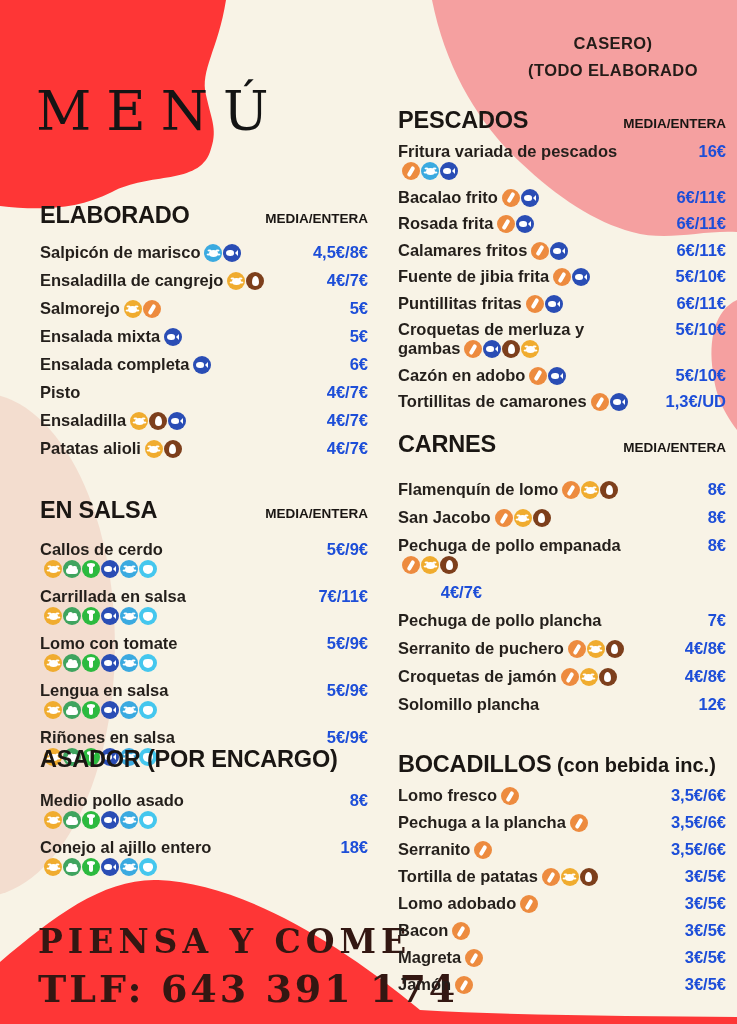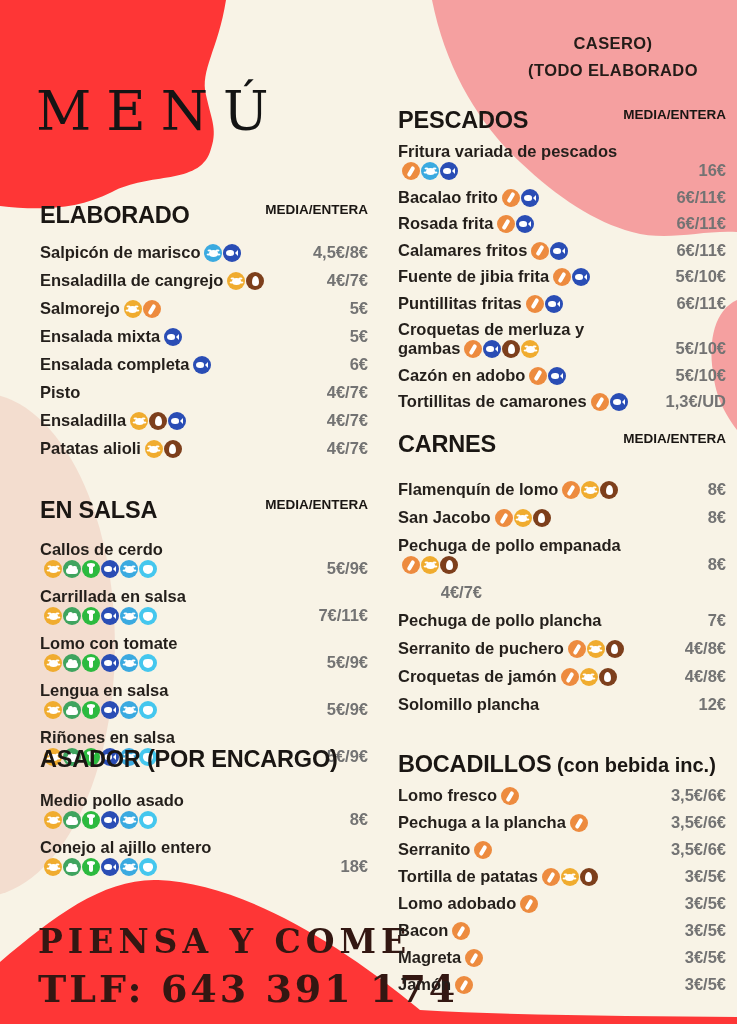--- a/index.html
+++ b/index.html
@@ -37,35 +37,35 @@
 
   
   .sec{position:absolute;z-index:1;width:328px}
   #sec-entrantes{left:40px;top:202px}
   #sec-ensalsa{left:40px;top:497px}
   #sec-asador{left:40px;top:746px}
   #sec-pescados{left:398px;top:107px}
   #sec-carnes{left:398px;top:431px}
   #sec-bocadillos{left:398px;top:751px}
 
-  .sec-head{display:flex;justify-content:space-between;margin-bottom:14px}
+  .sec-head{display:flex;justify-content:space-between;align-items:flex-end;margin-bottom:14px}
   #sec-pescados .sec-head,#sec-bocadillos .sec-head{margin-bottom:8px}
   #sec-carnes .sec-head{margin-bottom:22px}
   #sec-asador .sec-head{margin-bottom:18px}
   #sec-ensalsa .sec-head{margin-bottom:16px}
   .sec-title{font-size:23.5px;font-weight:800;letter-spacing:-.2px;color:#1a1613;white-space:nowrap}
   .sec-title .suffix{font-size:20px;letter-spacing:0}
   .price-header{font-size:13.5px;font-weight:800;color:#1a1613;padding-bottom:3px;white-space:nowrap}
 
-  .item-row{display:flex;align-items:flex-end;margin-bottom:9px;line-height:19px}
+  .item-row{display:flex;align-items:flex-start;margin-bottom:9px;line-height:19px}
   #sec-pescados .item-row{margin-bottom:7.5px}
   #sec-bocadillos .item-row{margin-bottom:8px}
   .item-left{flex:1;padding-right:6px}
   .item-name{font-size:16.5px;font-weight:700;color:#241f1b}
-  .item-price{width:84px;text-align:right;font-size:16.5px;font-weight:700;color:#737373;white-space:nowrap}
+  .item-price{width:84px;text-align:right;font-size:16.5px;font-weight:700;color:#1d4ed8;white-space:nowrap}
 
   
   .item-allergens{display:inline-flex;vertical-align:-4px;margin-left:4px;white-space:nowrap}
   .al{position:relative;width:18px;height:18px;border-radius:50%;display:inline-block;margin-right:1px;flex:none}
   .al i,.al i::before,.al i::after{position:absolute;display:block;content:""}
   .g-wheat{left:7px;top:3.5px;width:4px;height:11px;background:#fff;border-radius:2px;transform:rotate(30deg)}
   .g-crab{left:4.5px;top:5.5px;width:9px;height:7px;background:#fff;border-radius:50%;
     box-shadow:-4px -3px 0 -2.5px #fff,4px -3px 0 -2.5px #fff,-5px 1px 0 -2.6px #fff,5px 1px 0 -2.6px #fff}
   .g-fish{left:3px;top:6px;width:8px;height:6px;background:#fff;border-radius:60% 50% 50% 60%}
   .g-fish::after{right:-4px;top:0;width:0;height:0;border:3px solid transparent;border-right-color:#fff}

